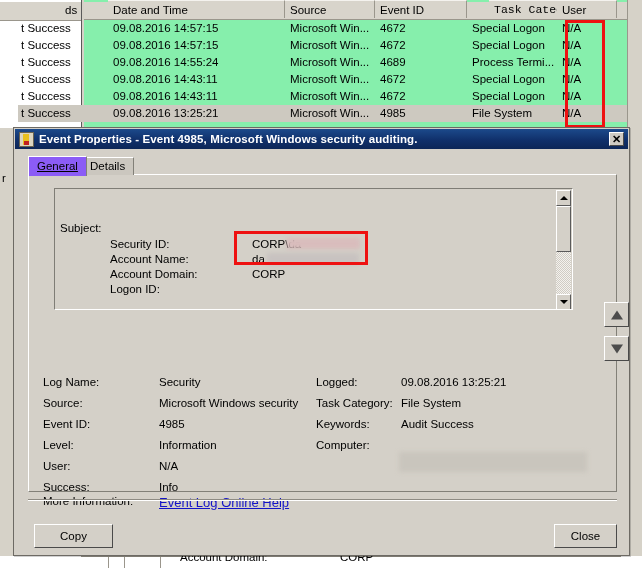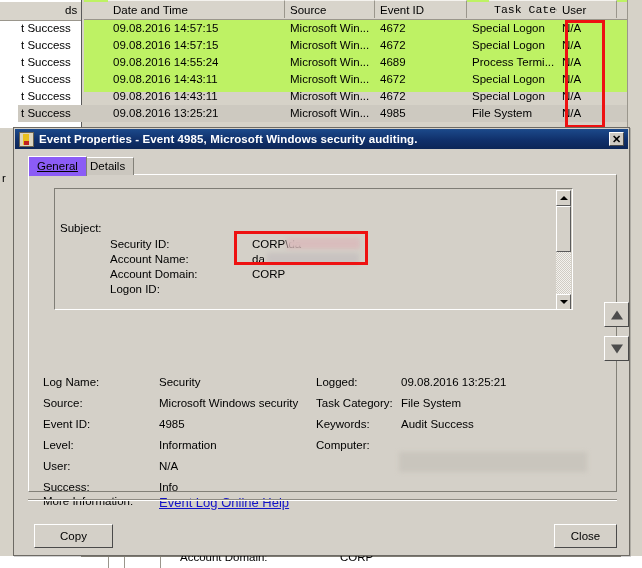--- a/index.html
+++ b/index.html
@@ -7,21 +7,21 @@
     width:642px;height:568px;overflow:hidden;position:relative;
     background:#ffffff;
     font-family:"Liberation Sans", sans-serif;
     font-size:11px;color:#000;
     -webkit-font-smoothing:none;
   }
 
   
   #bg-list{position:absolute;left:0;top:0;width:642px;height:568px;background:#d6d2c8;}
 
-  .list-panel{position:absolute;left:81px;top:0;width:561px;height:92px;background:#bef264;}
+  .list-panel{position:absolute;left:81px;top:0;width:561px;height:128px;background:#86efac;}
   .list-left-edge{position:absolute;left:81px;top:0;width:2px;height:128px;
      border-left:1px solid #5a5a5a;background:#d6d2c8;}
   .bg-left-strip{position:absolute;left:0;top:0;width:82px;height:128px;background:#ffffff;}
   .bg-left-strip .hdrpart{position:absolute;left:0;top:2px;width:82px;height:18px;
      background:#d8d4cb;border-bottom:1px solid #9a968c;}
   .bg-below{position:absolute;left:0;top:128px;width:642px;height:440px;background:#d6d2c8;}
 
   
   .lv-header{position:absolute;left:0;top:2px;height:18px;width:561px;
      background:#d8d4cb;border-bottom:1px solid #9a968c;box-sizing:border-box;}

